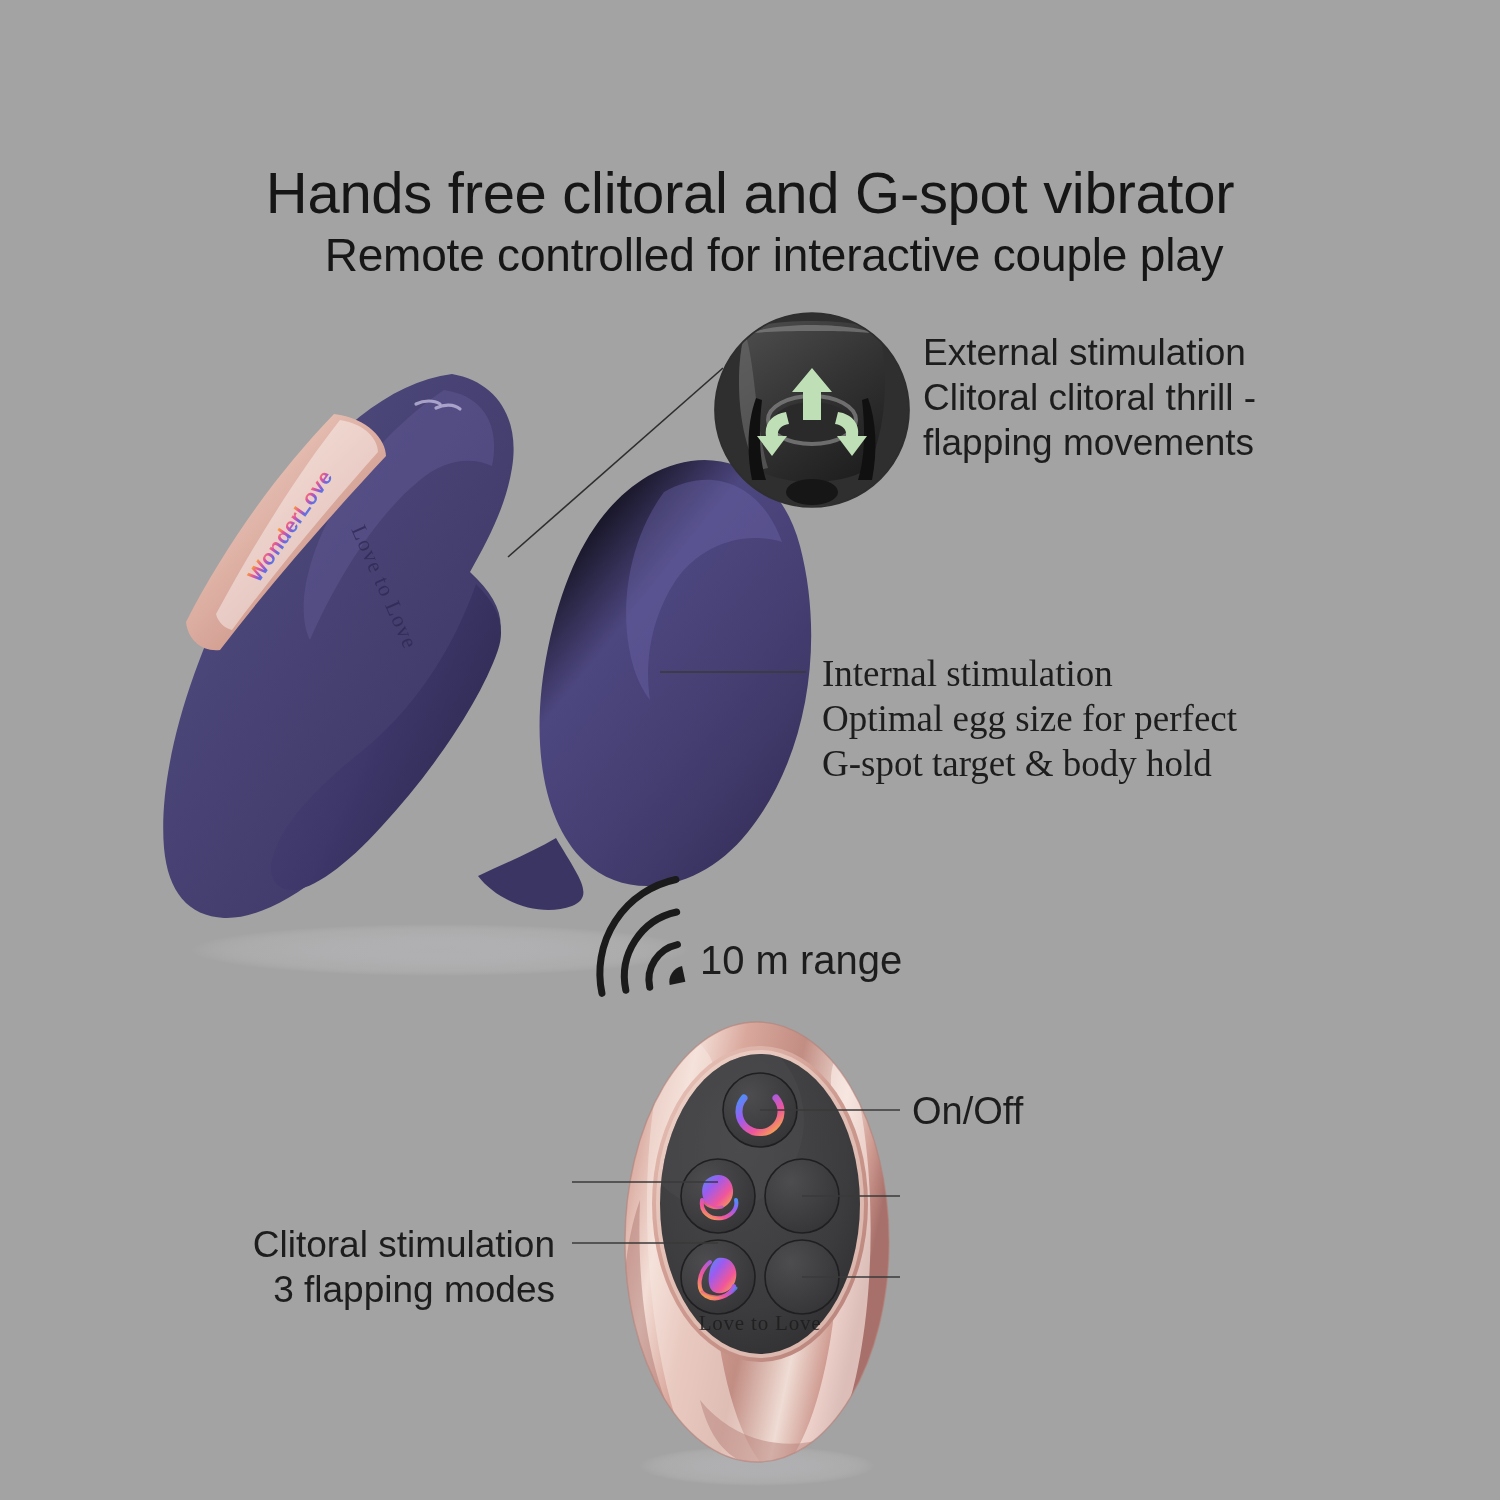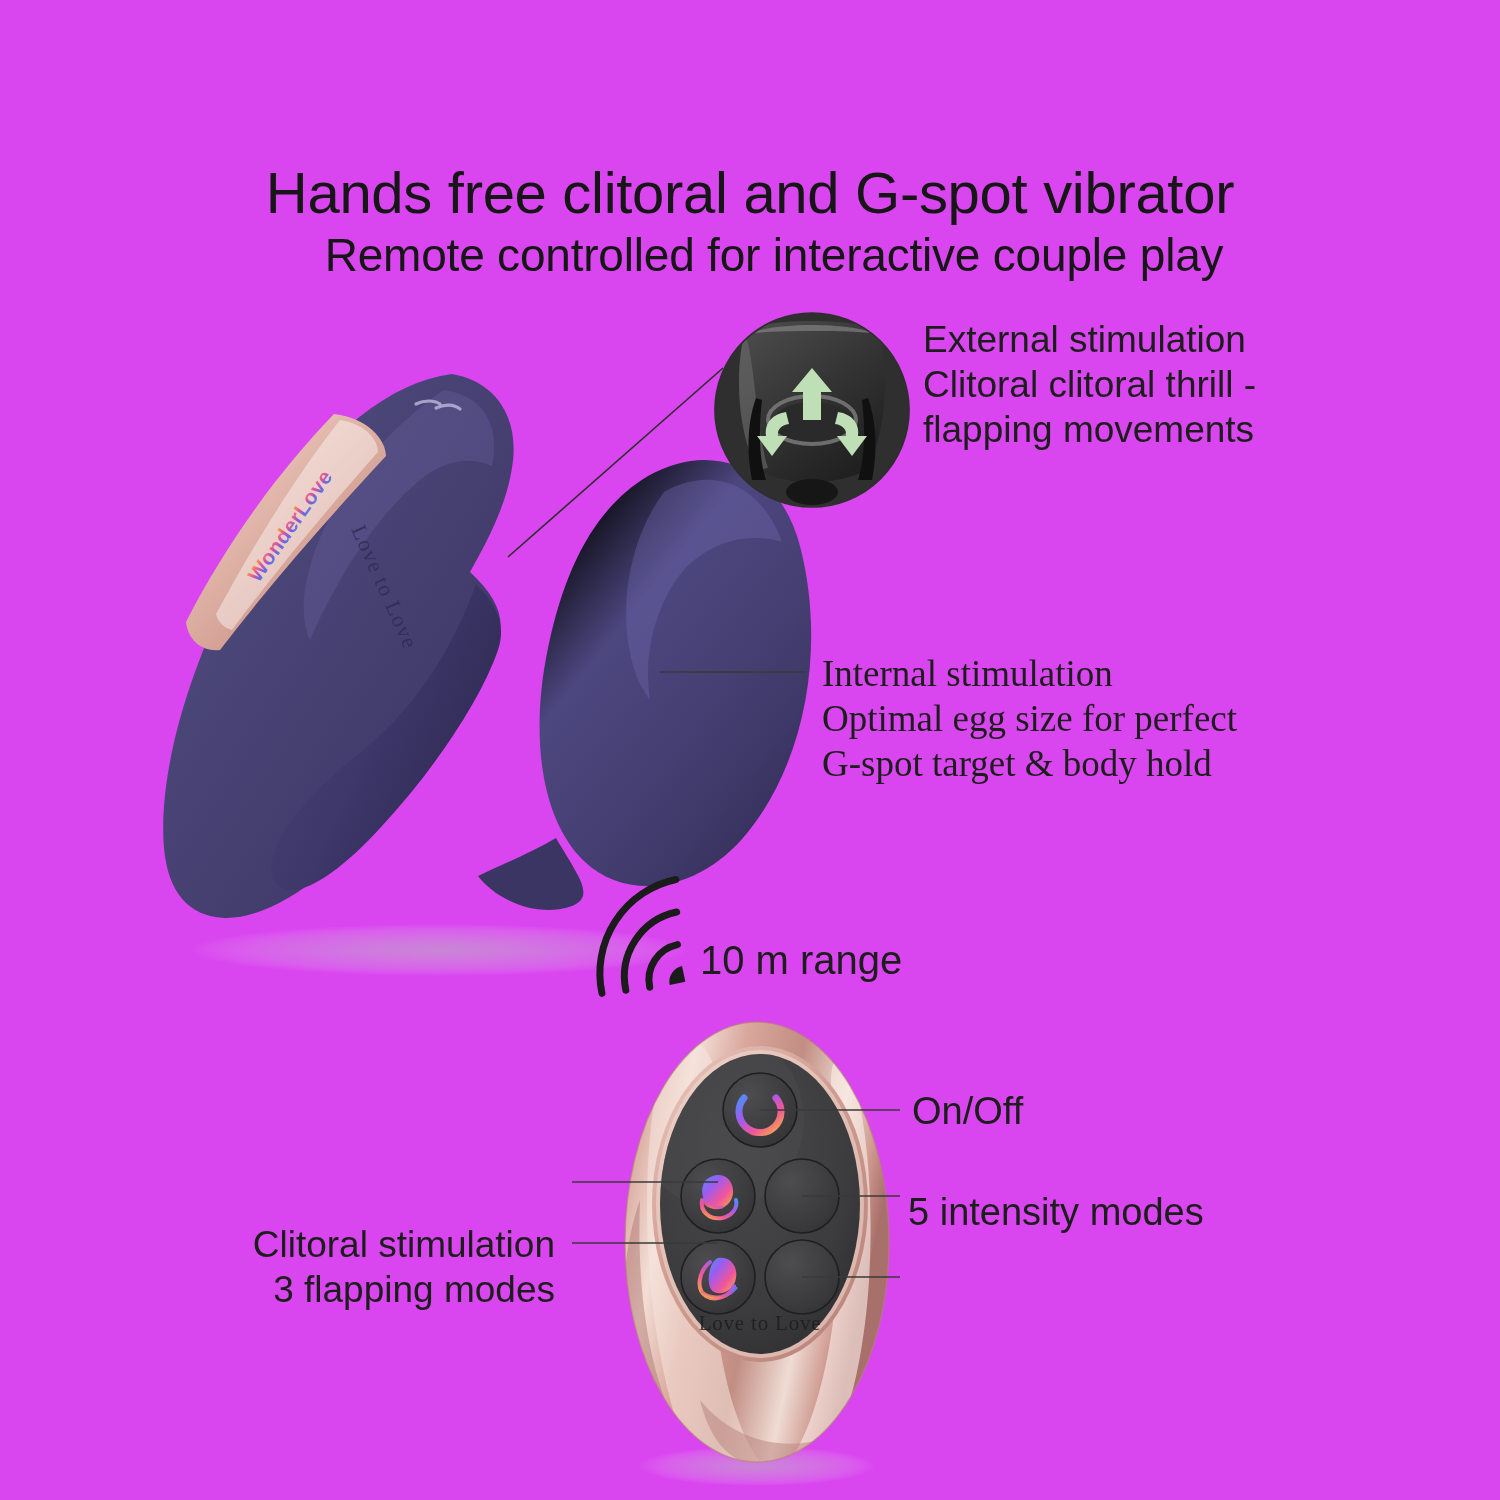--- a/index.html
+++ b/index.html
@@ -4,21 +4,21 @@
 <style>
   html, body {
     margin: 0;
     padding: 0;
     background: #ffffff;
   }
   #page {
     position: relative;
     width: 1500px;
     height: 1500px;
-    background: #d946ef;
+    background: #a3a3a3;
     overflow: hidden;
     font-family: "Liberation Sans", sans-serif;
     color: #1a1a1a;
   }
 
   
   .title {
     position: absolute;
     left: 0; right: 0;
     top: 163px;
@@ -48,21 +48,21 @@
   .callout {
     position: absolute;
     font-size: 37px;
     line-height: 1.22;
     font-weight: 400;
     color: #1d1d1d;
     white-space: nowrap;
   }
   .callout .ln { display: block; }
 
-  #callout-external { left: 923px; top: 317px; }
+  #callout-external { left: 923px; top: 330px; }
   #callout-internal { left: 822px; top: 651px; font-family: Liberation Serif, serif; }
   #callout-range    { left: 700px; top: 936px; font-size: 40px; }
   #callout-onoff    { left: 912px; top: 1088px; font-size: 38px; }
   #callout-intensity{ left: 908px; top: 1189px; font-size: 38px; }
 
   .callout-right-al {
     position: absolute;
     font-size: 37px;
     line-height: 1.22;
     text-align: right;
@@ -395,21 +395,20 @@
   <div class="callout" id="callout-internal">
     <span class="ln">Internal stimulation</span>
     <span class="ln">Optimal egg size for perfect</span>
     <span class="ln">G-spot target &amp; body hold</span>
   </div>
 
   <div class="callout" id="callout-range">10 m range</div>
 
   <div class="callout" id="callout-onoff">On/Off</div>
 
-  <div class="callout" id="callout-intensity">5 intensity modes</div>
 
 
   <div class="callout-right-al" id="callout-clitoral-modes">
     <span class="ln">Clitoral stimulation</span>
     <span class="ln">3 flapping modes</span>
   </div>
 
 </div>
 
 </body></html>

